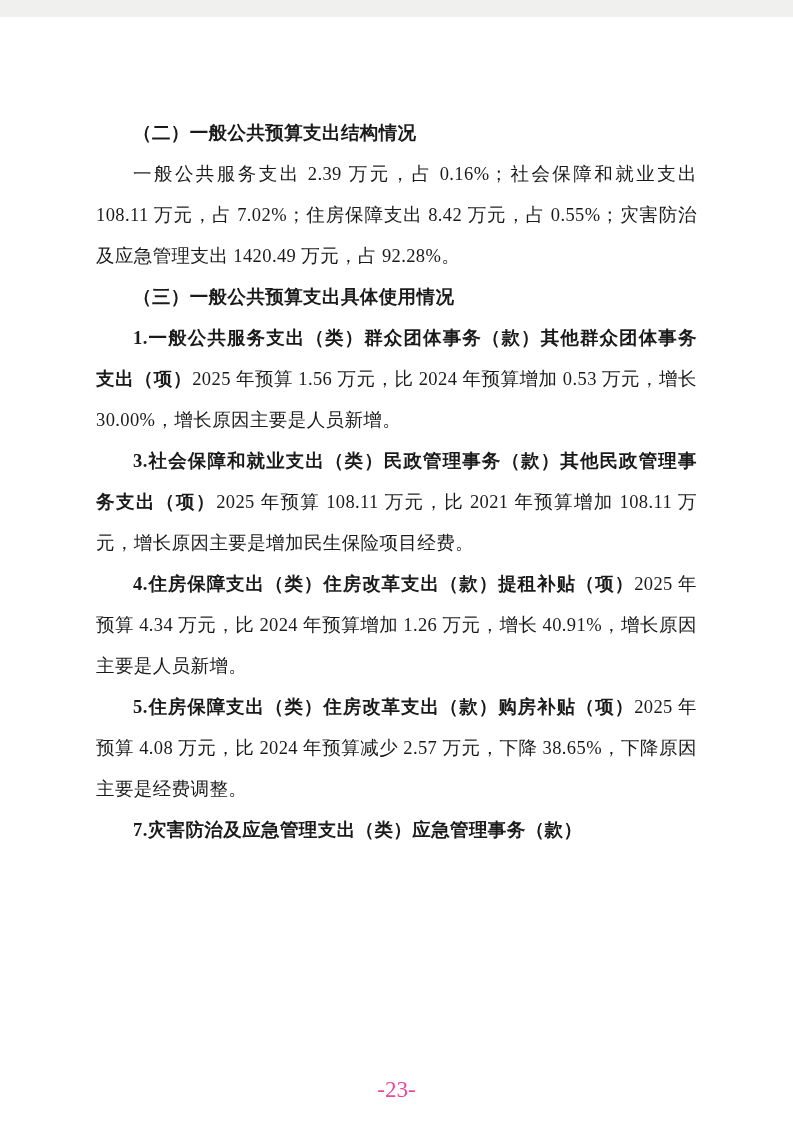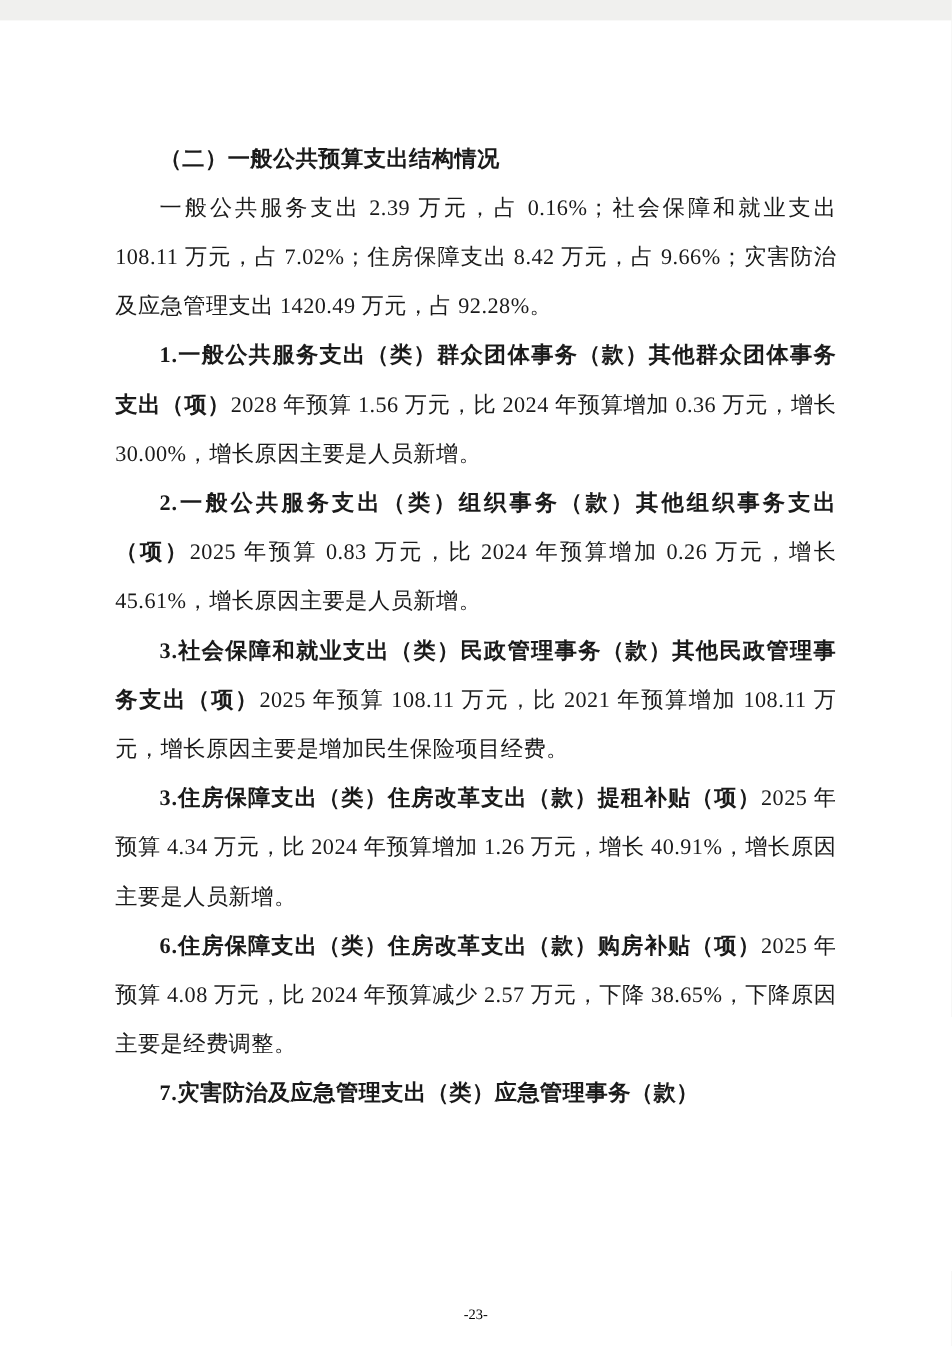--- a/index.html
+++ b/index.html
@@ -37,44 +37,44 @@
   .bold {
     font-weight: bold;
     letter-spacing: 0.6px;
   }
   .page-number {
     position: absolute;
     left: 0;
     right: 0;
     bottom: 36px;
     text-align: center;
-    font-size: 12px;
+    font-size: 23px;
     font-family: "Liberation Serif", "DejaVu Serif", serif;
-    color: #000000;
+    color: #ec4899;
   }
 </style>
 </head>
 <body>
 
 <div class="page">
   <div class="doc-body">
 
     <p class="para heading">（二）一般公共预算支出结构情况</p>
 
-    <p class="para">一般公共服务支出 2.39 万元，占 0.16%；社会保障和就业支出 108.11 万元，占 7.02%；住房保障支出 8.42 万元，占 9.66%；灾害防治及应急管理支出 1420.49 万元，占 92.28%。</p>
+    <p class="para">一般公共服务支出 2.39 万元，占 0.16%；社会保障和就业支出 108.11 万元，占 7.02%；住房保障支出 8.42 万元，占 0.55%；灾害防治及应急管理支出 1420.49 万元，占 92.28%。</p>
 
+    <p class="para heading">（三）一般公共预算支出具体使用情况</p>
 
-    <p class="para"><span class="bold">1.一般公共服务支出（类）群众团体事务（款）其他群众团体事务支出（项）</span><span>2028 年预算 1.56 万元，比 2024 年预算增加 0.36 万元，增长 30.00%，增长原因主要是人员新增。</span></p>
+    <p class="para"><span class="bold">1.一般公共服务支出（类）群众团体事务（款）其他群众团体事务支出（项）</span><span>2025 年预算 1.56 万元，比 2024 年预算增加 0.53 万元，增长 30.00%，增长原因主要是人员新增。</span></p>
 
-    <p class="para"><span class="bold">2.一般公共服务支出（类）组织事务（款）其他组织事务支出（项）</span><span>2025 年预算 0.83 万元，比 2024 年预算增加 0.26 万元，增长 45.61%，增长原因主要是人员新增。</span></p>
 
     <p class="para"><span class="bold">3.社会保障和就业支出（类）民政管理事务（款）其他民政管理事务支出（项）</span><span>2025 年预算 108.11 万元，比 2021 年预算增加 108.11 万元，增长原因主要是增加民生保险项目经费。</span></p>
 
-    <p class="para"><span class="bold">3.住房保障支出（类）住房改革支出（款）提租补贴（项）</span><span>2025 年预算 4.34 万元，比 2024 年预算增加 1.26 万元，增长 40.91%，增长原因主要是人员新增。</span></p>
+    <p class="para"><span class="bold">4.住房保障支出（类）住房改革支出（款）提租补贴（项）</span><span>2025 年预算 4.34 万元，比 2024 年预算增加 1.26 万元，增长 40.91%，增长原因主要是人员新增。</span></p>
 
-    <p class="para"><span class="bold">6.住房保障支出（类）住房改革支出（款）购房补贴（项）</span><span>2025 年预算 4.08 万元，比 2024 年预算减少 2.57 万元，下降 38.65%，下降原因主要是经费调整。</span></p>
+    <p class="para"><span class="bold">5.住房保障支出（类）住房改革支出（款）购房补贴（项）</span><span>2025 年预算 4.08 万元，比 2024 年预算减少 2.57 万元，下降 38.65%，下降原因主要是经费调整。</span></p>
 
     <p class="para heading">7.灾害防治及应急管理支出（类）应急管理事务（款）</p>
 
   </div>
 
   <div class="page-number">-23-</div>
 </div>
 
 </body></html>

